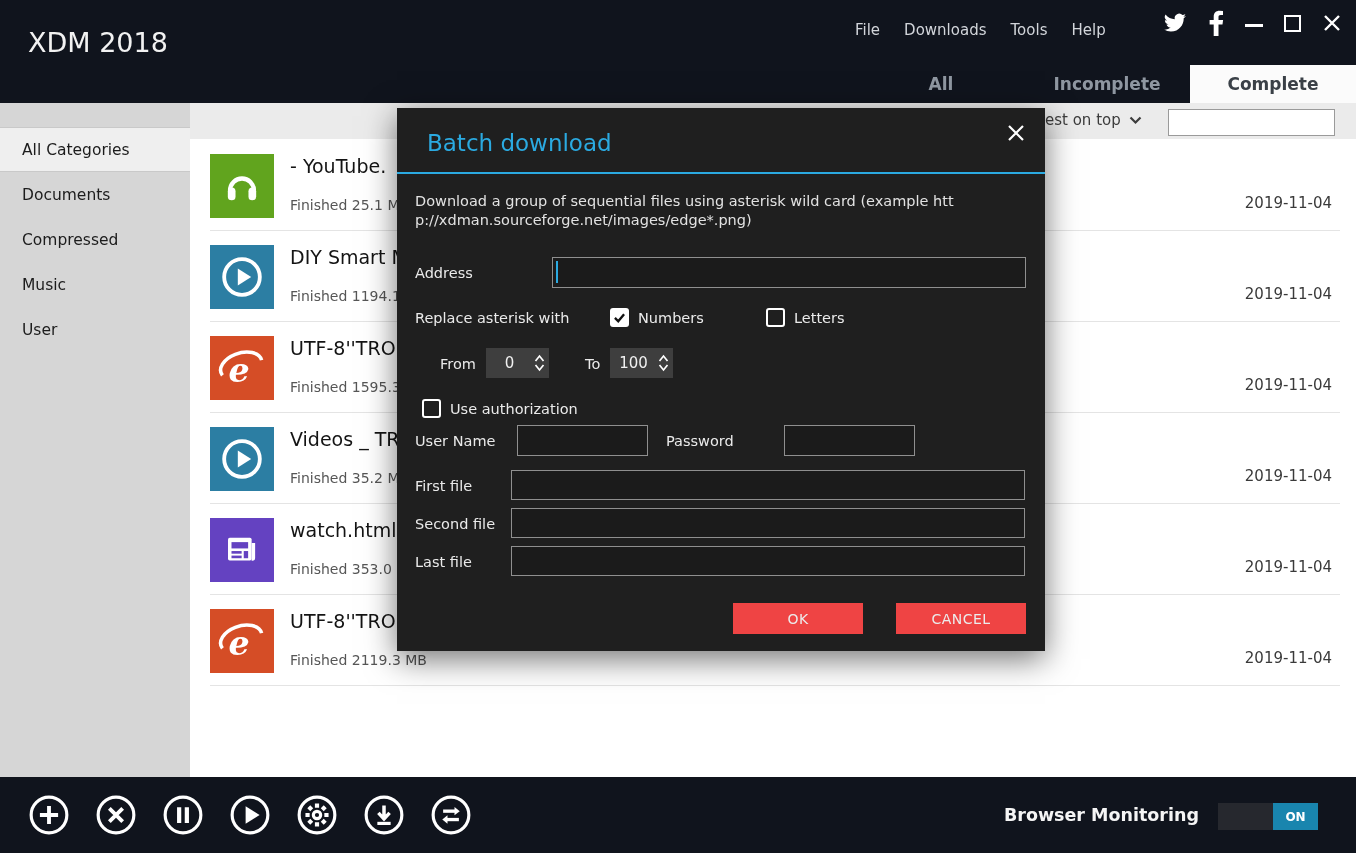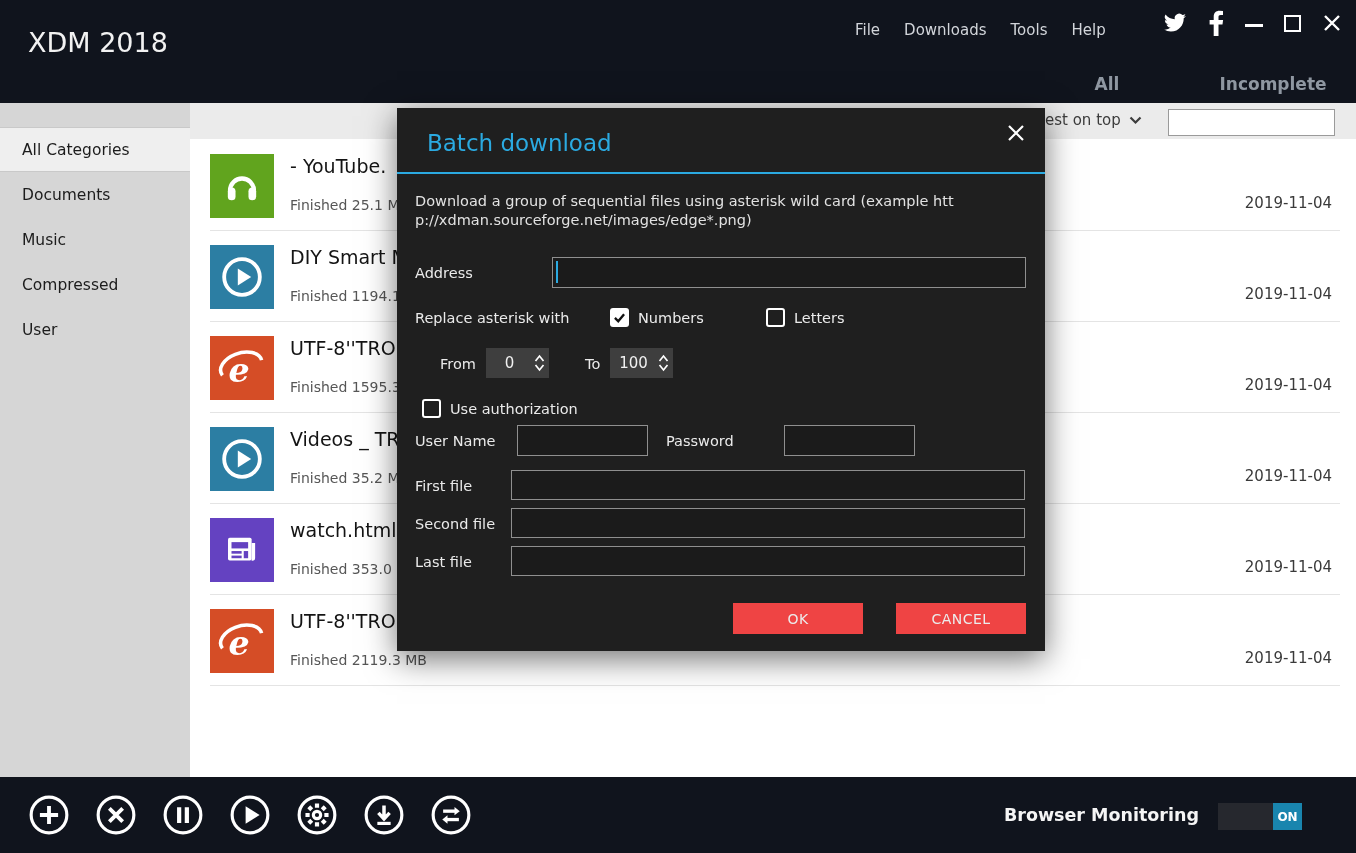--- a/index.html
+++ b/index.html
@@ -43,21 +43,21 @@
   .file-icon { position:absolute; left:20px; top:14px; width:64px; height:64px;
                display:flex; align-items:center; justify-content:center; }
   .row-title { position:absolute; left:100px; top:15px; font-size:19px; color:#141414; white-space:nowrap;text-align:right; }
   .row-status { position:absolute; left:100px; top:57px; font-size:14px; color:#565656; white-space:nowrap; }
   .row-date { position:absolute; right:24px; top:54px; font-size:15px; color:#3a3a3a; }
   
   .bottombar { position:absolute; left:0; top:777px; width:1356px; height:76px; background:#10141d; }
   .circle-btn { position:absolute; top:17px; width:42px; height:42px; display:flex;
                 align-items:center; justify-content:center; cursor:pointer; }
   .monitor-label { position:absolute; right:157px; top:28px; font-size:17.5px; font-weight:bold; color:#f5f5f5; }
-  .toggle { position:absolute; left:1218px; top:26px; width:84px; height:27px; display:flex; cursor:pointer; }
+  .toggle { position:absolute; left:1218px; top:26px; width:100px; height:27px; display:flex; cursor:pointer; }
   .toggle-off { width:55px; background:#26282e; }
   .toggle-on { flex:1; background:#1985ae; display:flex; align-items:center; justify-content:center;
                font-size:12px; font-weight:bold; color:#fff; }
   
   .dialog { position:absolute; left:397px; top:108px; width:648px; height:543px; background:#1f1f1f;
             box-shadow:0 8px 30px rgba(0,0,0,.55); color:#e8e8e8;text-decoration:underline; }
   .dlg-title { position:absolute; left:30px; top:22px; font-size:23px; color:#2baae1; }
   .dlg-close { position:absolute; right:16px; top:12px; width:26px; height:26px; display:flex;
                align-items:center; justify-content:center; cursor:pointer; }
   .dlg-rule { position:absolute; left:0; top:64px; width:100%; height:2px; background:#2baae1; }
@@ -111,28 +111,29 @@
     <span class="wic">
       <svg width="20" height="20" viewBox="0 0 20 20">
           <path d="M3 3l14 14M17 3L3 17" stroke="#fff" stroke-width="2.4" fill="none"></path>
         </svg>
     </span>
   </div>
 
   <div class="tabs">
     <div class="tab">All</div>
     <div class="tab">Incomplete</div>
+    <div class="tab active">Complete</div>
   </div>
 </div>
 
 <div class="sidebar">
   <div class="side-item active">All Categories</div>
   <div class="side-item">Documents</div>
+  <div class="side-item">Compressed</div>
   <div class="side-item">Music</div>
-  <div class="side-item">Compressed</div>
   <div class="side-item">User</div>
 </div>
 
 <div class="main-header">
   <div class="sort-box">
     <span>est on top</span>
     <svg width="13" height="9" viewBox="0 0 13 9">
         <path d="M1.5 1.5l5 5 5-5" stroke="#3c3c3c" stroke-width="2.2" fill="none"></path>
       </svg>
   </div>

